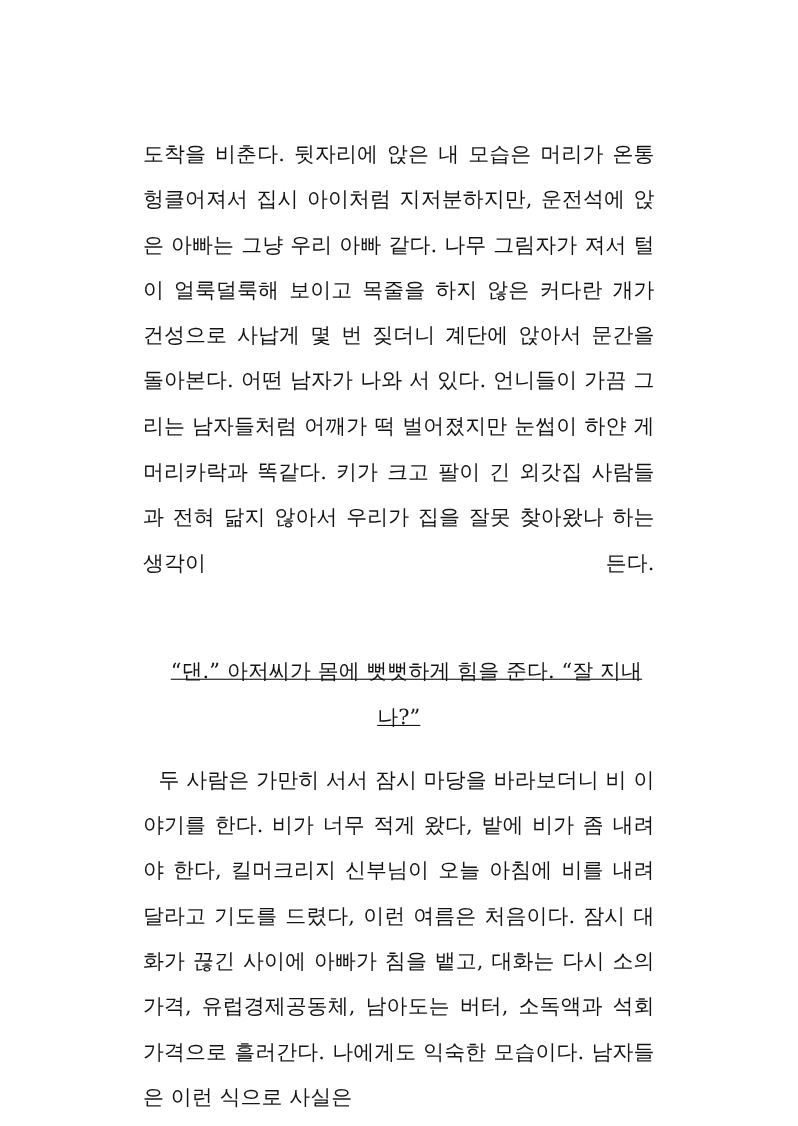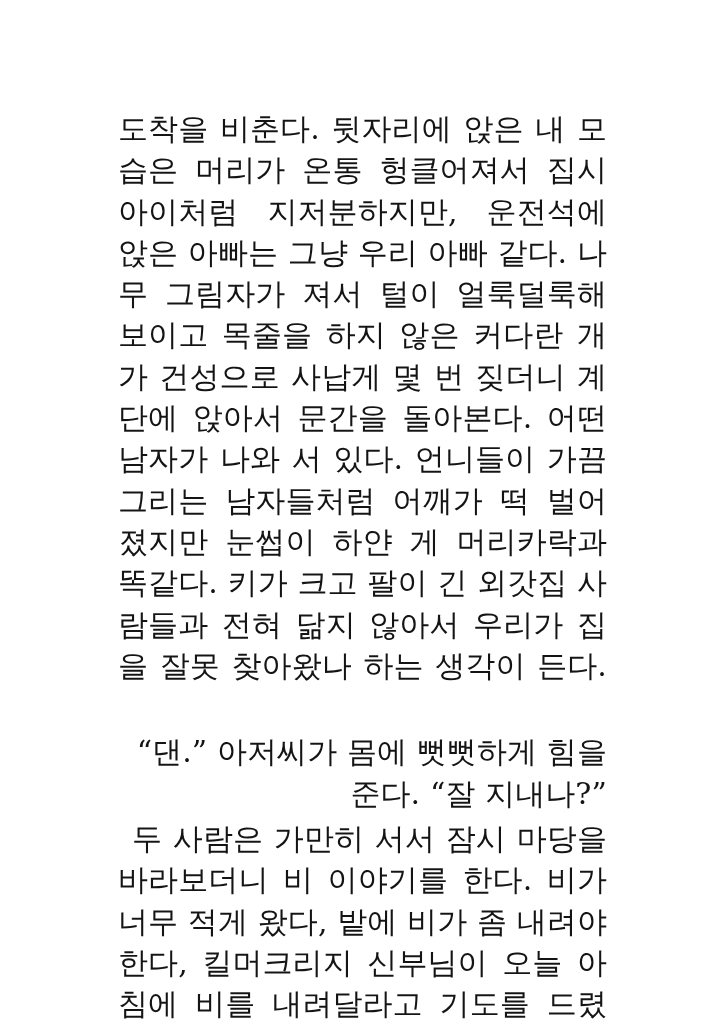--- a/index.html
+++ b/index.html
@@ -29,22 +29,22 @@
 
   
   .text-block {
     position: absolute;
     left: 114px;
     top: 104px;
     width: 497px;
   }
 
   .para {
-    margin: 4px;
-    font-size: 30px;
+    margin: 16px;
+    font-size: 19px;
     line-height: 41.3px;
     color: #141414;
     text-align: justify;
     text-justify: inter-character;
     word-break: break-all;
     letter-spacing: 0.1px;
   }
 
   
   .para.indent {
@@ -56,21 +56,22 @@
     content: "";
     display: inline-block;
     width: 100%;
   }
   .para.no-stretch::after {
     content: none;
   }
 
   
   .para.single {
-    text-align: right;
+    text-align: center;
+    text-decoration: underline;
   }
   .para.single::after {
     content: none;
   }
 
   .footer {
     position: absolute;
     left: 114px;
     top: 908px;
     width: 497px;

